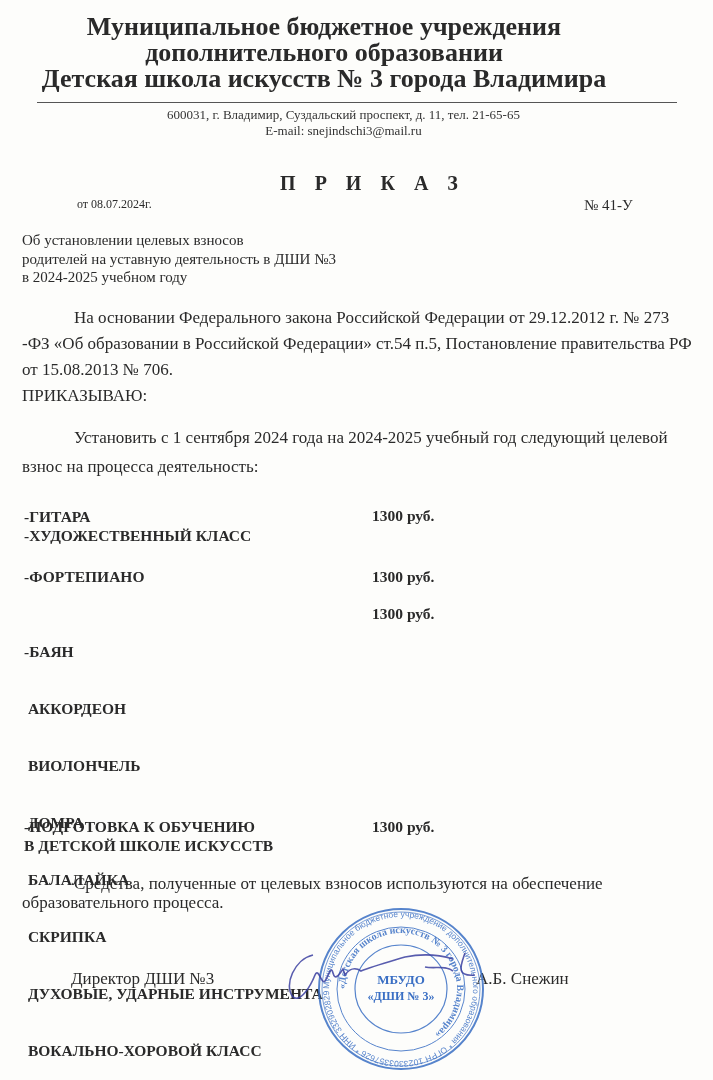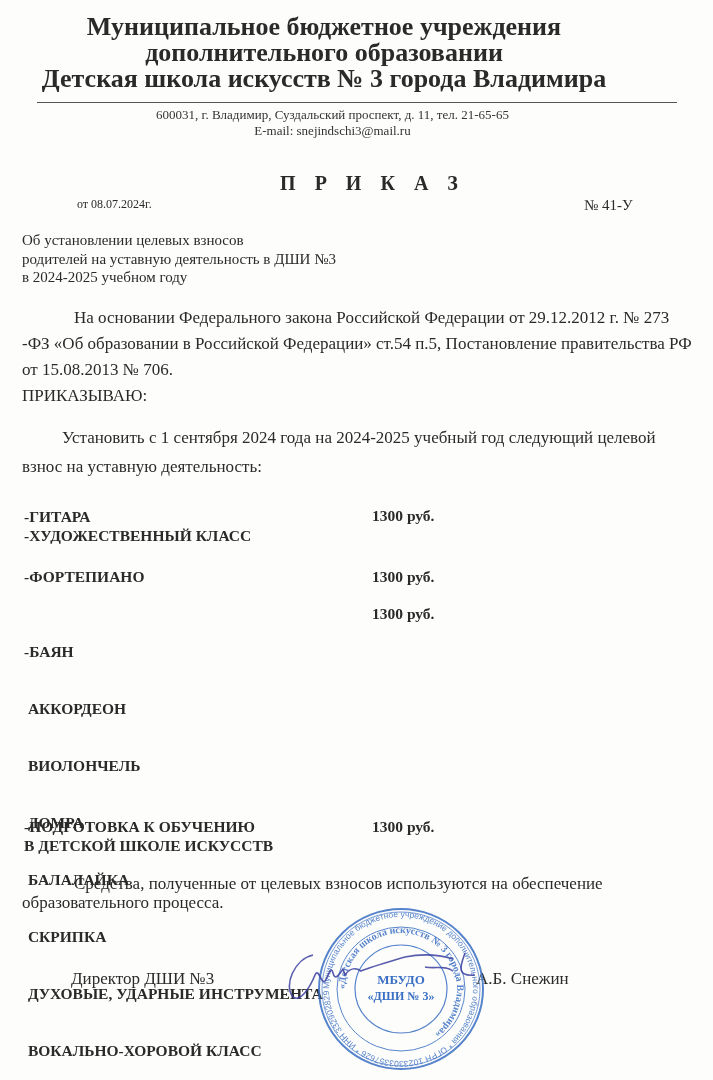--- a/index.html
+++ b/index.html
@@ -1,21 +1,21 @@
 <!DOCTYPE html>
 <html><head>
 <meta charset="utf-8">
 <style>
   html, body { margin:0; padding:0; }
   body { width:713px; height:1080px; background:#fdfdfb; position:relative; overflow:hidden;
          font-family:"Liberation Serif", serif; color:#2a2a2a; }
   .abs { position:absolute; }
   .hdr { left:0; width:648px; text-align:center; font-weight:bold; font-size:26px; line-height:26px; }
   .rule { left:37px; top:102px; width:640px; height:0; border-top:1.6px solid #555; }
-  .addr { left:5px; width:655px; text-align:center; font-size:13px; line-height:16px; color:#333; }
+  .addr { left:16px; width:655px; text-align:center; font-size:13px; line-height:16px; color:#333; }
   .email-link { }
   .title { left:16px; width:713px; text-align:center; top:172px; font-weight:bold; font-size:20px; letter-spacing:7px; }
   .date { left:77px; top:197px; font-size:12px; }
   .num { left:584px; top:197px; font-size:15px; }
   .subj { left:22px; top:231px; font-size:15px; line-height:18.5px; }
   .para { font-size:17px; line-height:26px; }
   .items { font-weight:bold; font-size:15.5px; line-height:19px; }
   .price { font-weight:bold; font-size:15.5px; }
   .stamp { left:316px; top:904px; }
 </style>
@@ -37,22 +37,22 @@
 <div class="abs subj">
   <div>Об установлении целевых взносов</div>
   <div>родителей на уставную деятельность в ДШИ №3</div>
   <div>в 2024-2025 учебном году</div>
 </div>
 
 <div class="abs para" style="left:74px;top:305px">На основании Федерального закона Российской Федерации от 29.12.2012 г. № 273</div>
 <div class="abs para" style="left:22px;top:331px">-ФЗ «Об образовании в Российской Федерации» ст.54 п.5, Постановление правительства РФ</div>
 <div class="abs para" style="left:22px;top:357px">от 15.08.2013 № 706.</div>
 <div class="abs para" style="left:22px;top:383px">ПРИКАЗЫВАЮ:</div>
-<div class="abs para" style="left:62px;top:425px">Установить с 1 сентября 2024 года на 2024-2025 учебный год следующий целевой</div>
-<div class="abs para" style="left:22px;top:454px">взнос на уставную деятельность:</div>
+<div class="abs para" style="left:74px;top:425px">Установить с 1 сентября 2024 года на 2024-2025 учебный год следующий целевой</div>
+<div class="abs para" style="left:22px;top:454px">взнос на процесса деятельность:</div>
 
 <div class="abs items" style="left:24px;top:507px">
   <div>-ГИТАРА</div>
   <div>-ХУДОЖЕСТВЕННЫЙ КЛАСС</div>
 </div>
 <div class="abs price" style="left:372px;top:507px">1300 руб.</div>
 
 <div class="abs items" style="left:24px;top:567px">
   <div>-ФОРТЕПИАНО</div>
 </div>

